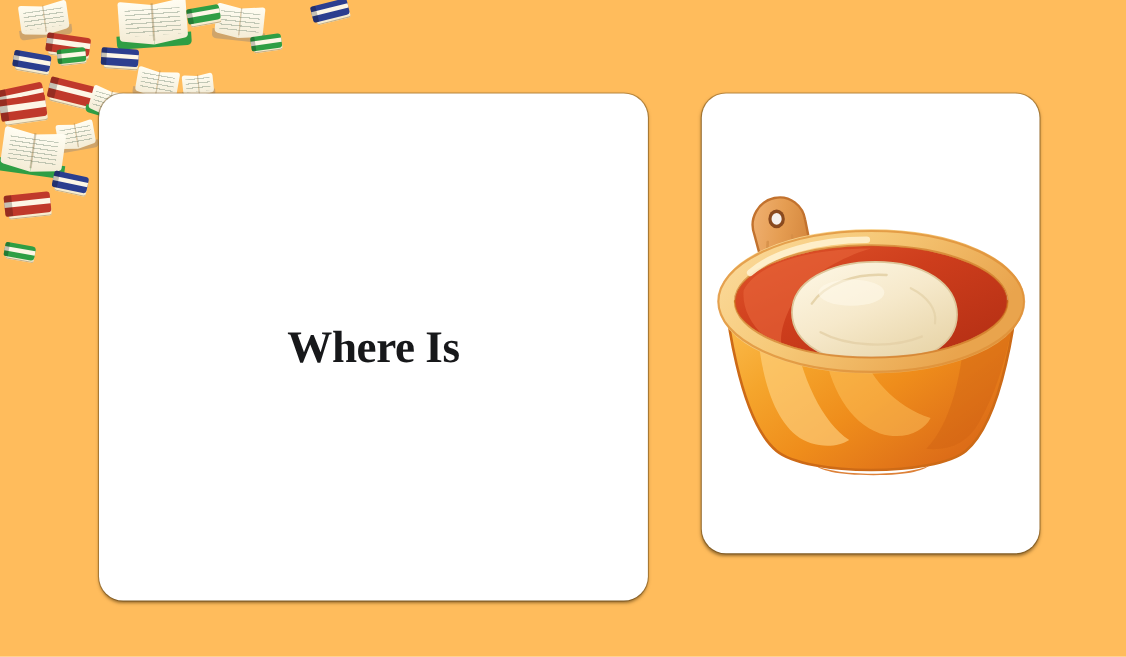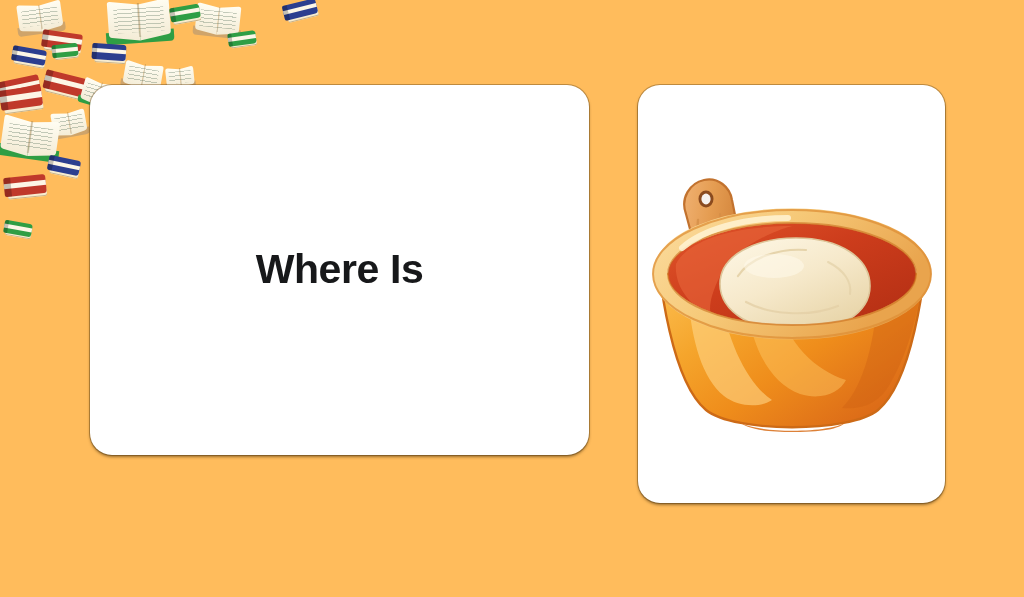--- a/index.html
+++ b/index.html
@@ -77,21 +77,21 @@
     background:rgba(130,110,70,.35);
   }
 
   
   .card {
     position:absolute;
     background:#ffffff;
     border-radius:22px;
     box-shadow:0 2px 3px rgba(70,45,10,.55), 0 0 0 1px rgba(120,85,30,.45);
   }
-  #card-question { left:90px;  top:85px;  width:499px; height:370px; }
+  #card-question { left:90px;  top:85px;  width:499px; height:461px;font-family:Liberation Serif, serif; }
   #card-image    { left:638px; top:85px;  width:307px; height:418px; }
 
   
   #question-text {
     position:absolute; left:0; right:0; top:50%;
     transform:translateY(-50%);
     text-align:center;
     color:#17181a;
     font-weight:bold;
     font-size:41px;

